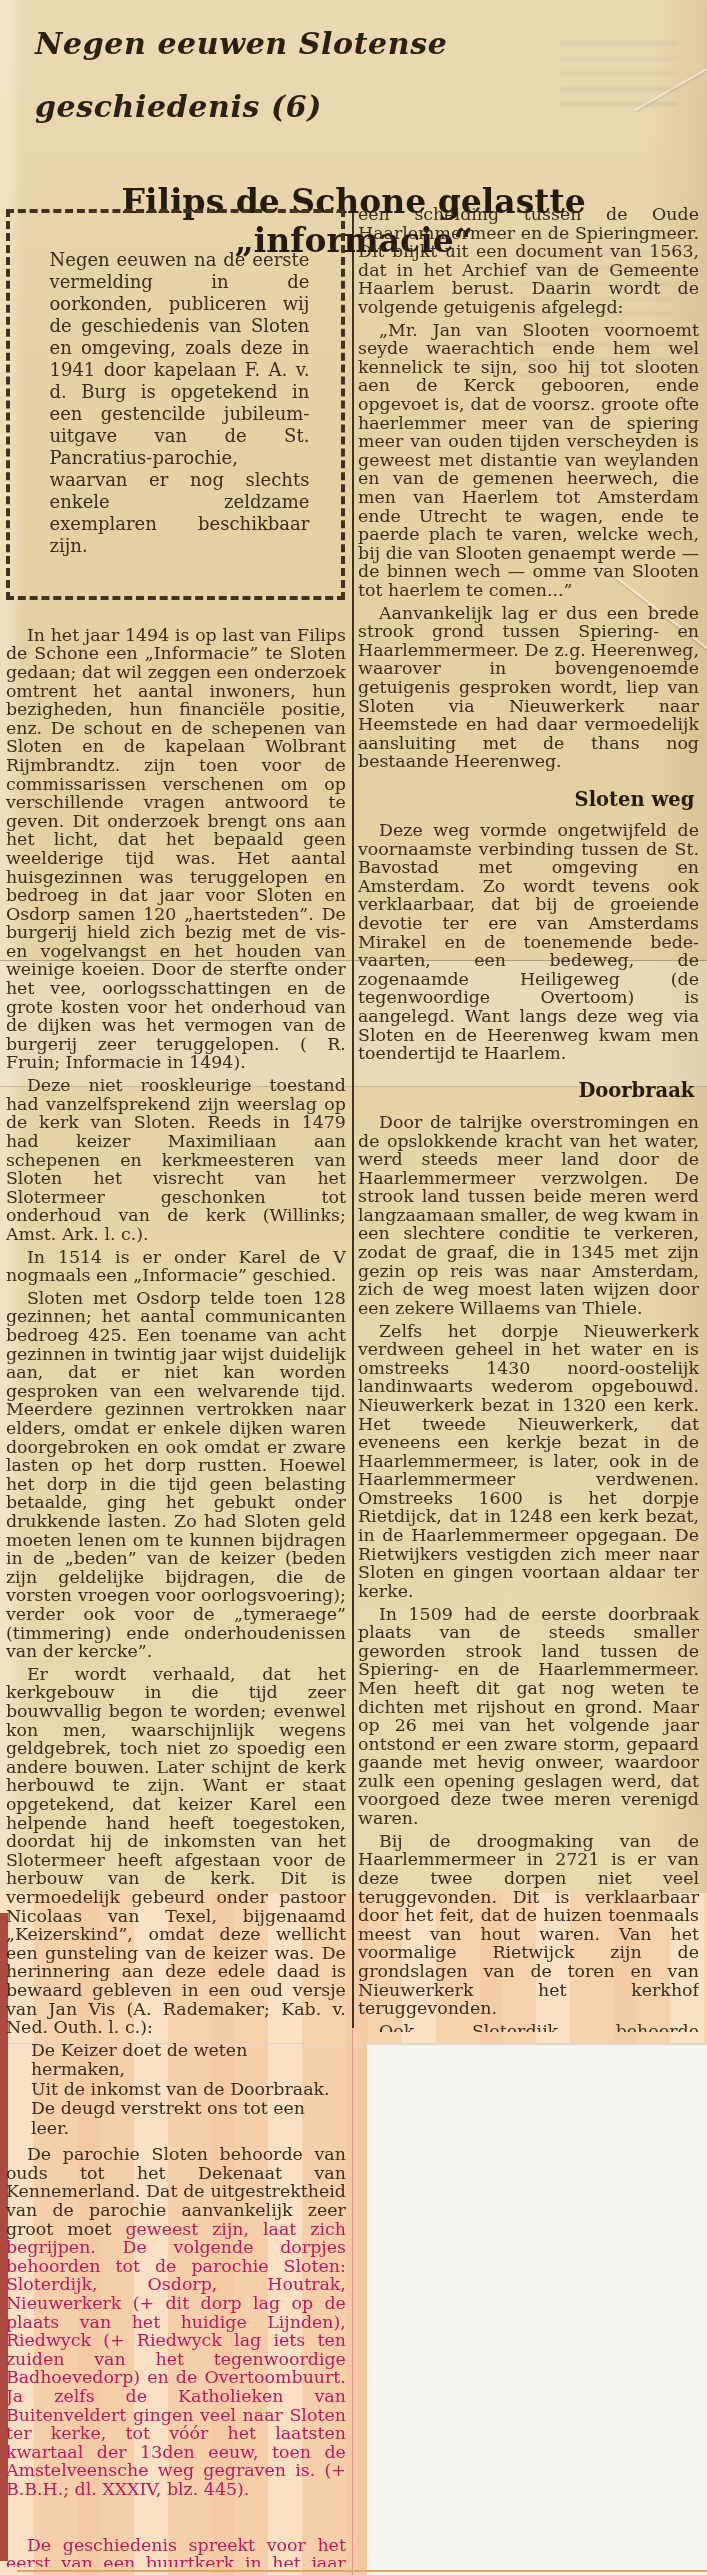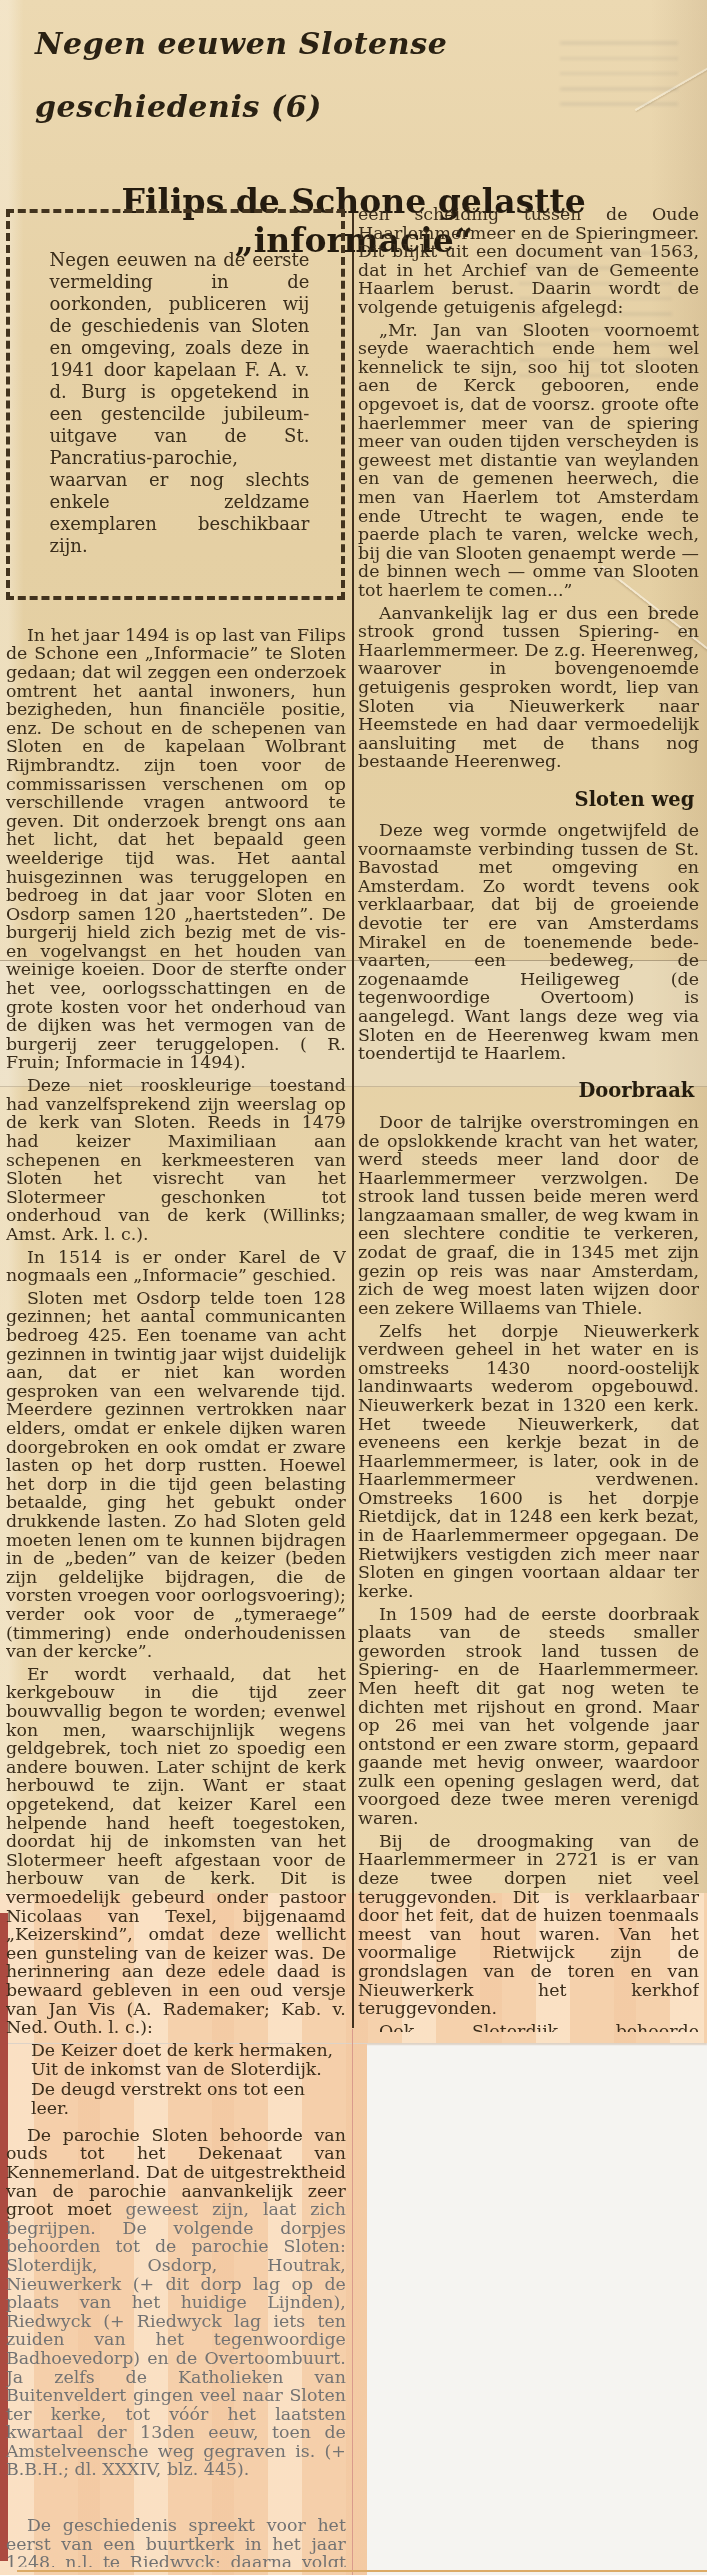--- a/index.html
+++ b/index.html
@@ -99,21 +99,21 @@
   }
   .body-text {
     margin:0 0 4.1px 0; text-indent:21px;
     font-size:17.4px; line-height:18.6px; text-align:justify; color:#3a2d1b;
   }
   .no-indent { text-indent:0; }
   .section-heading {
     margin:16.5px 4.7px 10.6px 0;
     font-size:19.5px; font-weight:bold; color:#241c0e; text-align:right;
   }
-  .red-text { color:#737373;margin-top:37px; }
+  .red-text { color:#be185d;margin-top:37px; }
   .verse { margin:3.5px 0 7px 25px; }
   .verse div { font-size:17.4px; line-height:19.5px; color:#3a2d1b; }
 </style>
 </head>
 <body>
 
 <div class="paper-top"></div>
 <div class="paper-pink-wide pink-streaks"></div>
 <div class="paper-pink-left pink-streaks"></div>
 <div class="crease-band"></div>
@@ -135,22 +135,22 @@
 <div class="col col-left">
   <div class="intro-box">
     <p>Negen eeuwen na de eerste vermelding in de oorkonden, publiceren wij de geschiedenis van Sloten en omgeving, zoals deze in 1941 door kapelaan F. A. v. d. Burg is opgetekend in een gestencilde jubileum-uitgave van de St. Pancratius-parochie, waarvan er nog slechts enkele zeldzame exemplaren beschikbaar zijn.</p>
   </div>
   <p class="body-text">In het jaar 1494 is op last van Filips de Schone een „Informacie” te Sloten gedaan; dat wil zeggen een onderzoek omtrent het aantal inwoners, hun bezigheden, hun financiële positie, enz. De schout en de schepenen van Sloten en de kapelaan Wolbrant Rijmbrandtz. zijn toen voor de commissarissen verschenen om op verschillende vragen antwoord te geven. Dit onderzoek brengt ons aan het licht, dat het bepaald geen weelderige tijd was. Het aantal huisgezinnen was teruggelopen en bedroeg in dat jaar voor Sloten en Osdorp samen 120 „haertsteden”. De burgerij hield zich bezig met de vis- en vogelvangst en het houden van weinige koeien. Door de sterfte onder het vee, oorlogsschattingen en de grote kosten voor het onderhoud van de dijken was het vermogen van de burgerij zeer teruggelopen. ( R. Fruin; Informacie in 1494).</p>
   <p class="body-text">Deze niet rooskleurige toestand had vanzelfsprekend zijn weerslag op de kerk van Sloten. Reeds in 1479 had keizer Maximiliaan aan schepenen en kerkmeesteren van Sloten het visrecht van het Slotermeer geschonken tot onderhoud van de kerk (Willinks; Amst. Ark. l. c.).</p>
   <p class="body-text">In 1514 is er onder Karel de V nogmaals een „Informacie” geschied.</p>
   <p class="body-text">Sloten met Osdorp telde toen 128 gezinnen; het aantal communicanten bedroeg 425. Een toename van acht gezinnen in twintig jaar wijst duidelijk aan, dat er niet kan worden gesproken van een welvarende tijd. Meerdere gezinnen vertrokken naar elders, omdat er enkele dijken waren doorgebroken en ook omdat er zware lasten op het dorp rustten. Hoewel het dorp in die tijd geen belasting betaalde, ging het gebukt onder drukkende lasten. Zo had Sloten geld moeten lenen om te kunnen bijdragen in de „beden” van de keizer (beden zijn geldelijke bijdragen, die de vorsten vroegen voor oorlogsvoering); verder ook voor de „tymeraege” (timmering) ende onderhoudenissen van der kercke”.</p>
   <p class="body-text">Er wordt verhaald, dat het kerkgebouw in die tijd zeer bouwvallig begon te worden; evenwel kon men, waarschijnlijk wegens geldgebrek, toch niet zo spoedig een andere bouwen. Later schijnt de kerk herbouwd te zijn. Want er staat opgetekend, dat keizer Karel een helpende hand heeft toegestoken, doordat hij de inkomsten van het Slotermeer heeft afgestaan voor de herbouw van de kerk. Dit is vermoedelijk gebeurd onder pastoor Nicolaas van Texel, bijgenaamd „Keizerskind”, omdat deze wellicht een gunsteling van de keizer was. De herinnering aan deze edele daad is bewaard gebleven in een oud versje van Jan Vis (A. Rademaker; Kab. v. Ned. Outh. l. c.):</p>
   <div class="verse">
-    <div>De Keizer doet de kerk hermaken,</div>
-    <div>Uit de inkomst van de Sloterdijk.</div>
+    <div>De Keizer doet de weten hermaken,</div>
+    <div>Uit de inkomst van de Doorbraak.</div>
     <div>De deugd verstrekt ons tot een leer.</div>
   </div>
   <p class="body-text"><span>De parochie Sloten behoorde van ouds tot het Dekenaat van Kennemerland. Dat de uitgestrektheid van de parochie aanvankelijk zeer groot moet </span><span class="red-text">geweest zijn, laat zich begrijpen. De volgende dorpjes behoorden tot de parochie Sloten: Sloterdijk, Osdorp, Houtrak, Nieuwerkerk (+ dit dorp lag op de plaats van het huidige Lijnden), Riedwyck (+ Riedwyck lag iets ten zuiden van het tegenwoordige Badhoevedorp) en de Overtoombuurt. Ja zelfs de Katholieken van Buitenveldert gingen veel naar Sloten ter kerke, tot vóór het laatsten kwartaal der 13den eeuw, toen de Amstelveensche weg gegraven is. (+ B.B.H.; dl. XXXIV, blz. 445).</span></p>
   <p class="body-text red-text">De geschiedenis spreekt voor het eerst van een buurtkerk in het jaar 1248, n.l. te Riedwyck; daarna volgt Nieuwerkerk in 1320 en Sloterdijk in 1479. Over deze drie plaatsen volgt hier een kleine uitweiding. De gegevens hiervan heb ik ontleend aan Ramaer’s werk: „De omvang van het Haarlemmermeer”.</p>
 
 </div>
 
 <div class="col col-right">
   <p class="body-text no-indent">een scheiding tussen de Oude Haarlemmermeer en de Spieringmeer. Dit blijkt uit een document van 1563, dat in het Archief van de Gemeente Haarlem berust. Daarin wordt de volgende getuigenis afgelegd:</p>
   <p class="body-text">„Mr. Jan van Slooten voornoemt seyde waerachtich ende hem wel kennelick te sijn, soo hij tot slooten aen de Kerck gebooren, ende opgevoet is, dat de voorsz. groote ofte haerlemmer meer van de spiering meer van ouden tijden verscheyden is geweest met distantie van weylanden en van de gemenen heerwech, die men van Haerlem tot Amsterdam ende Utrecht te wagen, ende te paerde plach te varen, welcke wech, bij die van Slooten genaempt werde — de binnen wech — omme van Slooten tot haerlem te comen...”</p>

